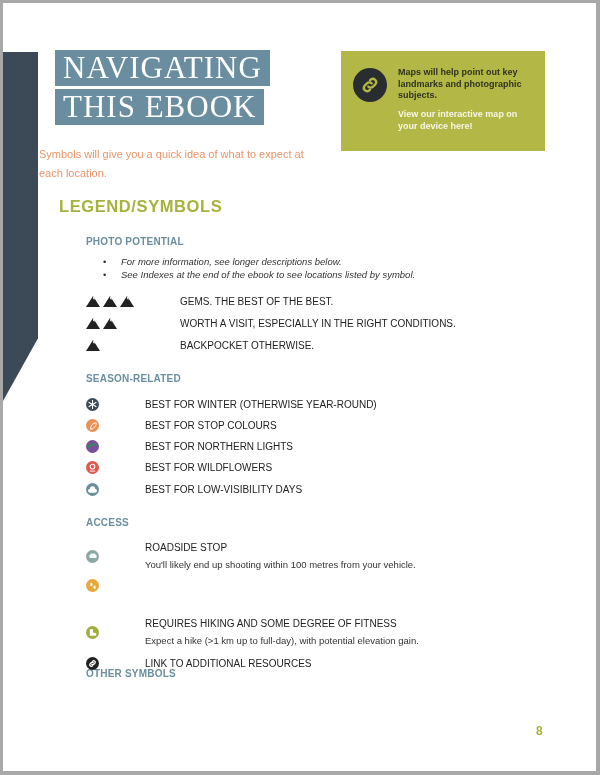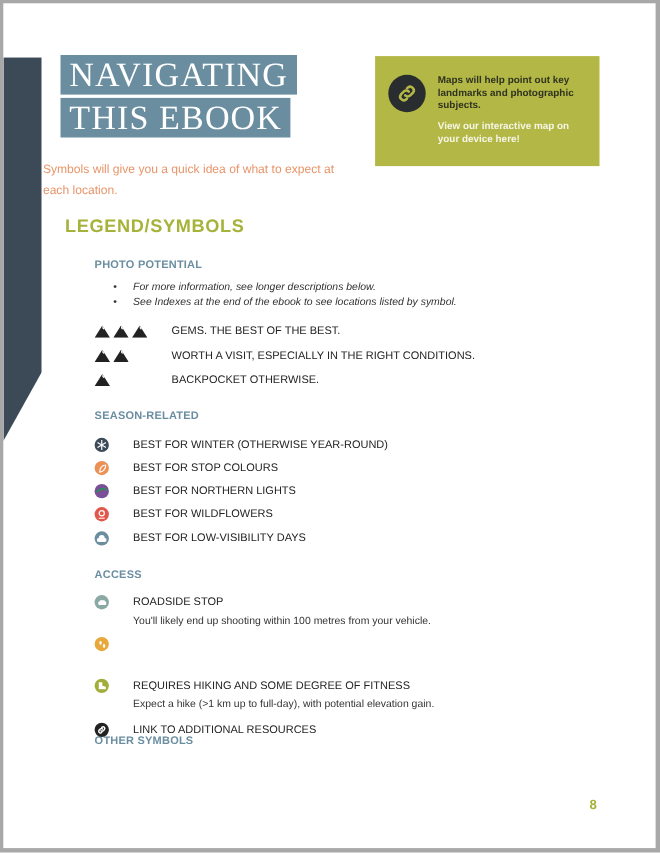--- a/index.html
+++ b/index.html
@@ -57,21 +57,21 @@
     position: absolute; left: 83px; top: 236px; margin: 16px; padding: 0; list-style: none;
   }
   .bullets li {
     font-size: 9.5px; font-style: italic; color: #333; line-height: 13px;
     position: relative; padding-left: 19px;
   }
   .bullets li::before {
     content: "•"; position: absolute; left: 1px; top: 0; font-style: normal;
   }
   .row {
-    position: absolute; left: 83px; display: flex; align-items: flex-start;
+    position: absolute; left: 83px; display: flex; align-items: center; gap: 24px;
   }
   .row .ico { width: 70px; display: flex; gap: 3px; align-items: center; height: 13px; }
   .row .ico.small { width: 35px; }
   .row .label { font-size: 10px; color: #222; line-height: 13px; }
   .row .desc { font-size: 9.5px; color: #333; line-height: 13px; margin-top: 4px; }
   .circ {
     width: 13px; height: 13px; border-radius: 50%;
     display: flex; align-items: center; justify-content: center;
   }
   .page-number {

